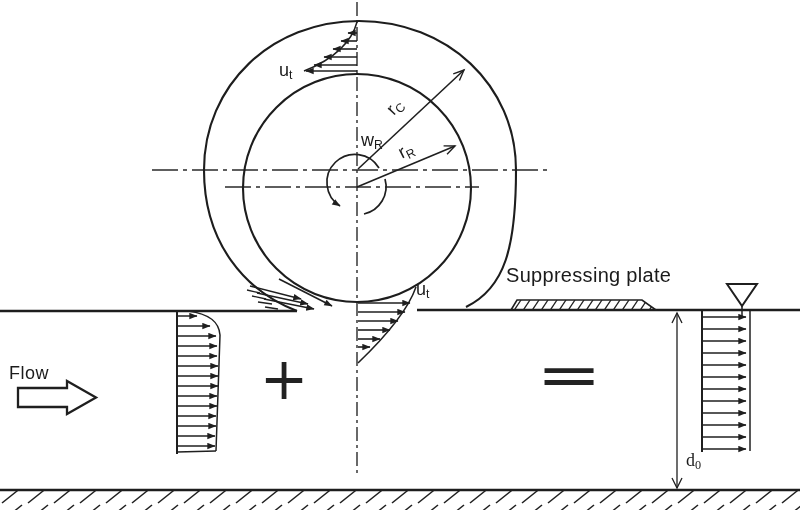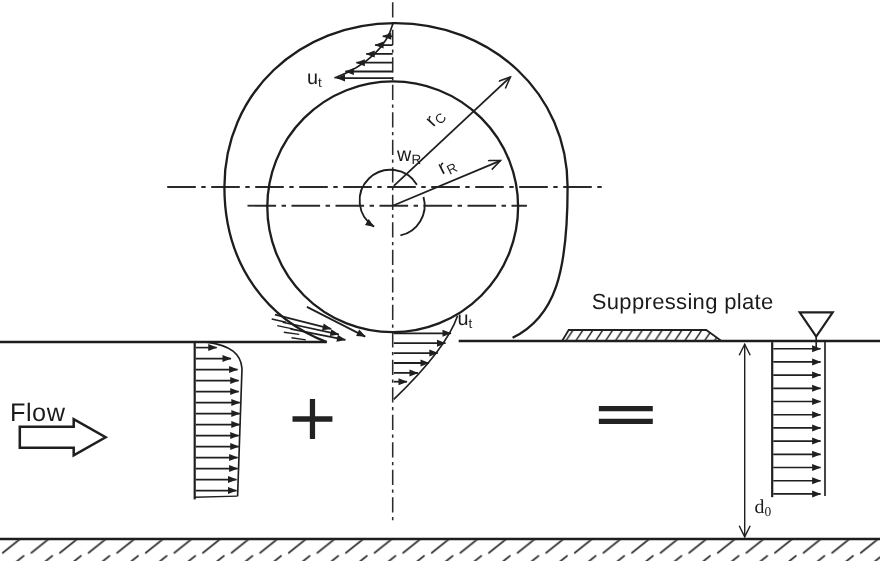--- a/index.html
+++ b/index.html
@@ -3,22 +3,22 @@
 <meta charset="utf-8">
 <style>
   html,body { margin:0; padding:0; background:#ffffff; }
   #stage {
     position:relative; width:800px; height:510px; background:#ffffff;
     overflow:hidden; font-family:"Liberation Sans", sans-serif;
   }
   #linework { position:absolute; left:0; top:0; }
   .lbl { position:absolute; color:#1b1b1b; white-space:nowrap; line-height:1; }
   .lbl .sub { font-size:0.68em; vertical-align:-0.28em; }
-  .f19 { font-size:23px; letter-spacing:0.5px; }
-  .f20 { font-size:20px; letter-spacing:0.3px;margin-left:32px; }
+  .f19 { font-size:18px; letter-spacing:0.5px; }
+  .f20 { font-size:20px; letter-spacing:0.3px; }
   .f18 { font-size:18px; }
   .sym { position:absolute; color:#222; font-size:58px; line-height:64px;
          text-align:center; font-family:"DejaVu Sans", sans-serif; }
   .rotC { transform:rotate(-47deg); }
   .rotR { transform:rotate(-27deg); }
   .eqStretch { transform:scaleX(1.35); }
 </style>
 </head>
 <body>
 

